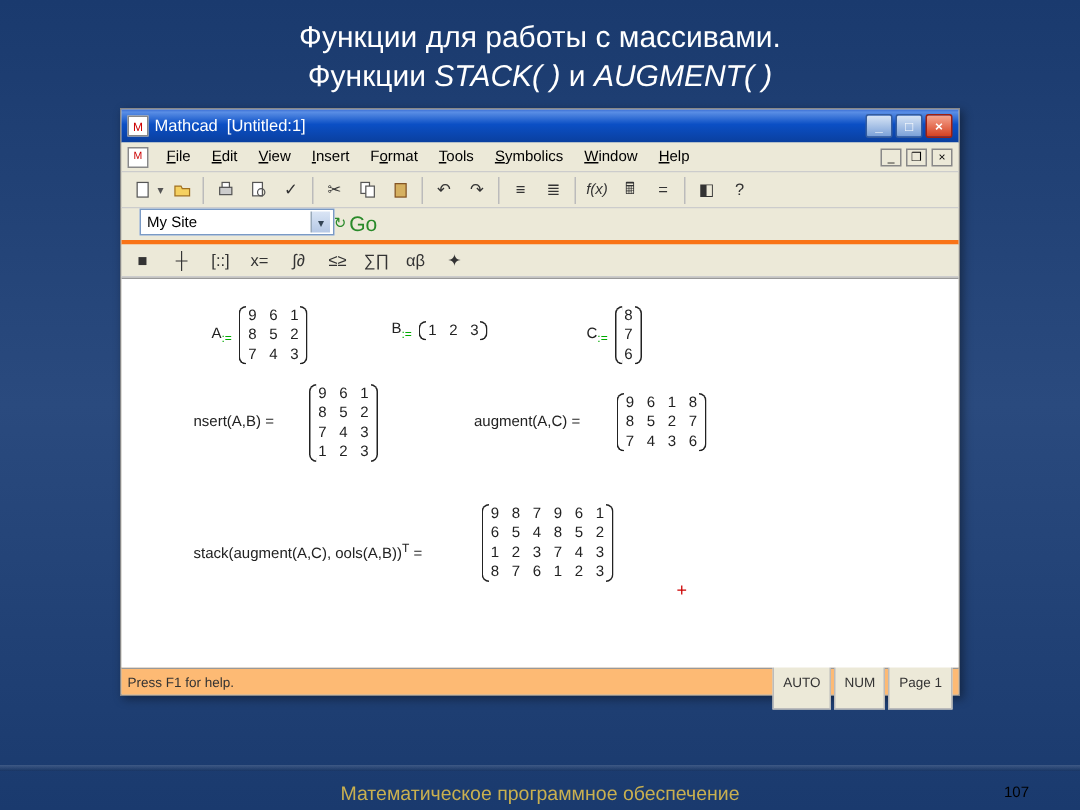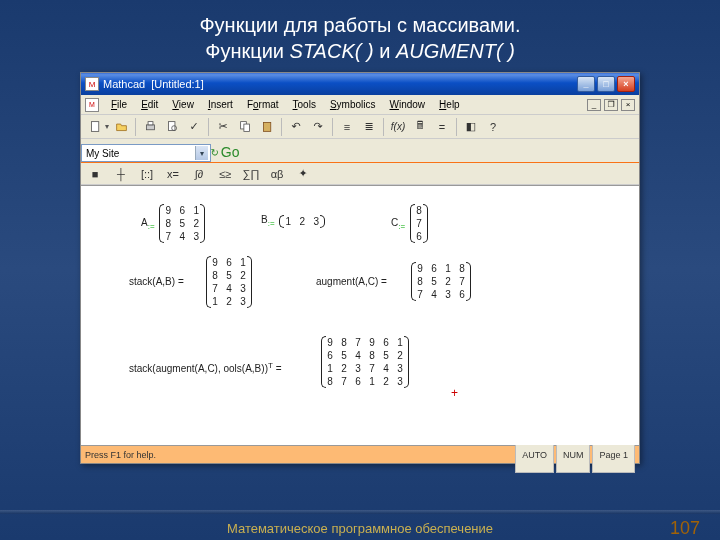--- a/index.html
+++ b/index.html
@@ -18,21 +18,21 @@
 .menubar span{padding:2px 6px;cursor:default}
 .menubar span u{text-decoration:underline}
 .menubar .rgap{flex:1}
 .menubar .mdibtn{width:14px;height:12px;border:1px solid #888;background:#ece9d8;font-size:8px;display:flex;align-items:center;justify-content:center;margin-left:1px}
 .toolbar{height:24px;background:#ece9d8;border-bottom:1px solid #ccc;display:flex;align-items:center;padding:0 4px;gap:2px}
 .tbtn{width:20px;height:20px;border:1px solid transparent;display:flex;align-items:center;justify-content:center;font-size:11px;color:#333}
 .tsep{width:1px;height:18px;background:#bbb;margin:0 2px}
 .tdrop{font-size:8px;color:#555;margin-left:-2px}
 .combo{height:18px;background:#fff;border:1px solid #7a9ac5;font-size:10px;padding:1px 14px 1px 4px;position:relative;display:flex;align-items:center}
 .combo::after{content:"▾";position:absolute;right:2px;top:1px;width:12px;height:14px;background:linear-gradient(180deg,#dae5f5,#b5c8e5);border-left:1px solid #9ab;display:flex;align-items:center;justify-content:center;font-size:8px;color:#345}
-.row2{height:24px;background:#ece9d8;border-bottom:1px solid #f97316;display:flex;align-items:flex-end;padding:0 0;gap:4px}
+.row2{height:24px;background:#ece9d8;border-bottom:3px solid #f97316;display:flex;align-items:flex-start;padding:0 12px;gap:4px}
 .row3{height:24px;background:#ece9d8;border-bottom:1px solid #ccc;display:flex;align-items:center;padding:0 4px;gap:4px}
 .row4{height:22px;background:#ece9d8;border-bottom:1px solid #ccc;display:flex;align-items:center;padding:0 4px;gap:6px;font-size:10px}
 .canvas{height:260px;background:#fff;border-top:1px solid #999;position:relative;font-family:'Times New Roman',serif;font-size:10px;color:#222;overflow:hidden}
 .matrixA{position:absolute;left:60px;top:18px}
 .matrixB{position:absolute;left:180px;top:28px}
 .matrixC{position:absolute;left:310px;top:18px}
 .stacklbl{position:absolute;left:48px;top:90px}
 .stackres{position:absolute;left:125px;top:70px}
 .auglbl{position:absolute;left:235px;top:90px}
 .augres{position:absolute;left:330px;top:76px}
@@ -44,21 +44,21 @@
 .pmatrix{display:inline-block;vertical-align:middle;position:relative;padding:0 5px}
 .pmatrix::before,.pmatrix::after{content:"";position:absolute;top:0;bottom:0;width:4px;border:1px solid #222}
 .pmatrix::before{left:0;border-right:none;border-radius:6px 0 0 6px}
 .pmatrix::after{right:0;border-left:none;border-radius:0 6px 6px 0}
 .mrow{display:flex;gap:6px;line-height:1.3;justify-content:center}
 .mrow span{min-width:8px;text-align:center}
 .statusbar{height:18px;background:#fdba74;border-top:1px solid #999;display:flex;align-items:center;font-size:9px;padding:0 4px;color:#333}
 .statusbar .cell{border:1px solid #bbb;padding:12px 6px;margin-left:2px;background:#ece9d8}
 .statusbar .fill{flex:1}
 .footer{position:absolute;bottom:0;left:0;right:0;height:24px;display:flex;align-items:center;justify-content:center;color:#c9b050;font-size:13px}
-.footer .pagenum{position:absolute;right:20px;color:#a16207;font-size:18px}
+.footer .pagenum{position:absolute;right:34px;color:#000000;font-size:10px}
 .footer-line{position:absolute;bottom:26px;left:0;right:0;height:4px;background:linear-gradient(180deg,rgba(255,255,255,.15),rgba(0,0,0,.1))}
 .bold{font-weight:bold}
 .ital{font-style:italic}
 .uline{text-decoration:underline}
 svg.ic{width:13px;height:13px}
 </style>
 </head>
 <body>
 
 <div class="slide-title">
@@ -210,21 +210,21 @@
       <span class="lbl"><span>C</span><span class="sub">:=</span></span>
       <span class="pmatrix" id="matC"><div class="mrow">
             <span>8</span>
           </div><div class="mrow">
             <span>7</span>
           </div><div class="mrow">
             <span>6</span>
           </div></span>
     </div>
 
-    <div class="stacklbl">stack(A,B) =</div>
+    <div class="stacklbl">nsert(A,B) =</div>
     <div class="stackres"><span class="pmatrix" id="matStack"><div class="mrow">
             <span>9</span>
             <span>6</span>
             <span>1</span>
           </div><div class="mrow">
             <span>8</span>
             <span>5</span>
             <span>2</span>
           </div><div class="mrow">
             <span>7</span>

